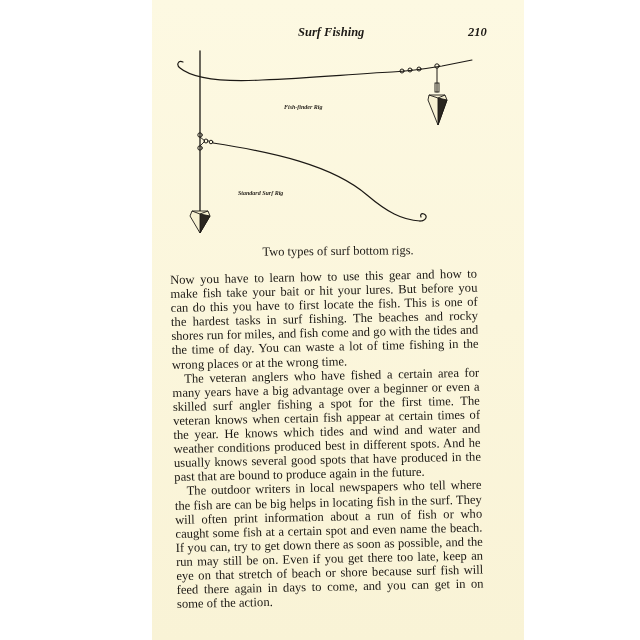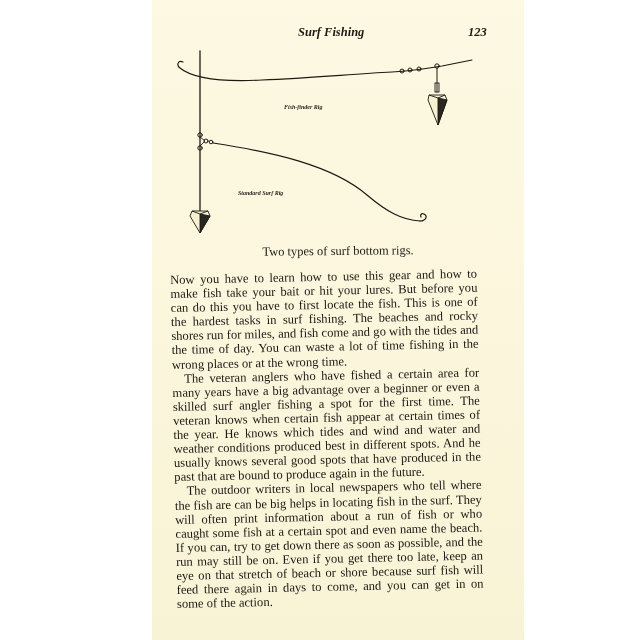--- a/index.html
+++ b/index.html
@@ -97,21 +97,21 @@
       text-indent: 12px;
     }
   </style>
 </head>
 <body>
 
 <div class="page">
 
   <div class="running-head">
     <span class="title">Surf Fishing</span>
-    <span class="folio">123</span>
+    <span class="folio">210</span>
   </div>
 
   <div class="figure">
     <svg width="372" height="200" viewBox="0 0 372 200">
       <g fill="none" stroke="#1c1915" stroke-linecap="round">
 
         <line x1="48" y1="11" x2="48" y2="183" stroke-width="1.3"></line>
 
         <circle cx="48" cy="95" r="2.2" stroke-width="1"></circle>
         <circle cx="48" cy="108" r="2.2" stroke-width="1"></circle>

